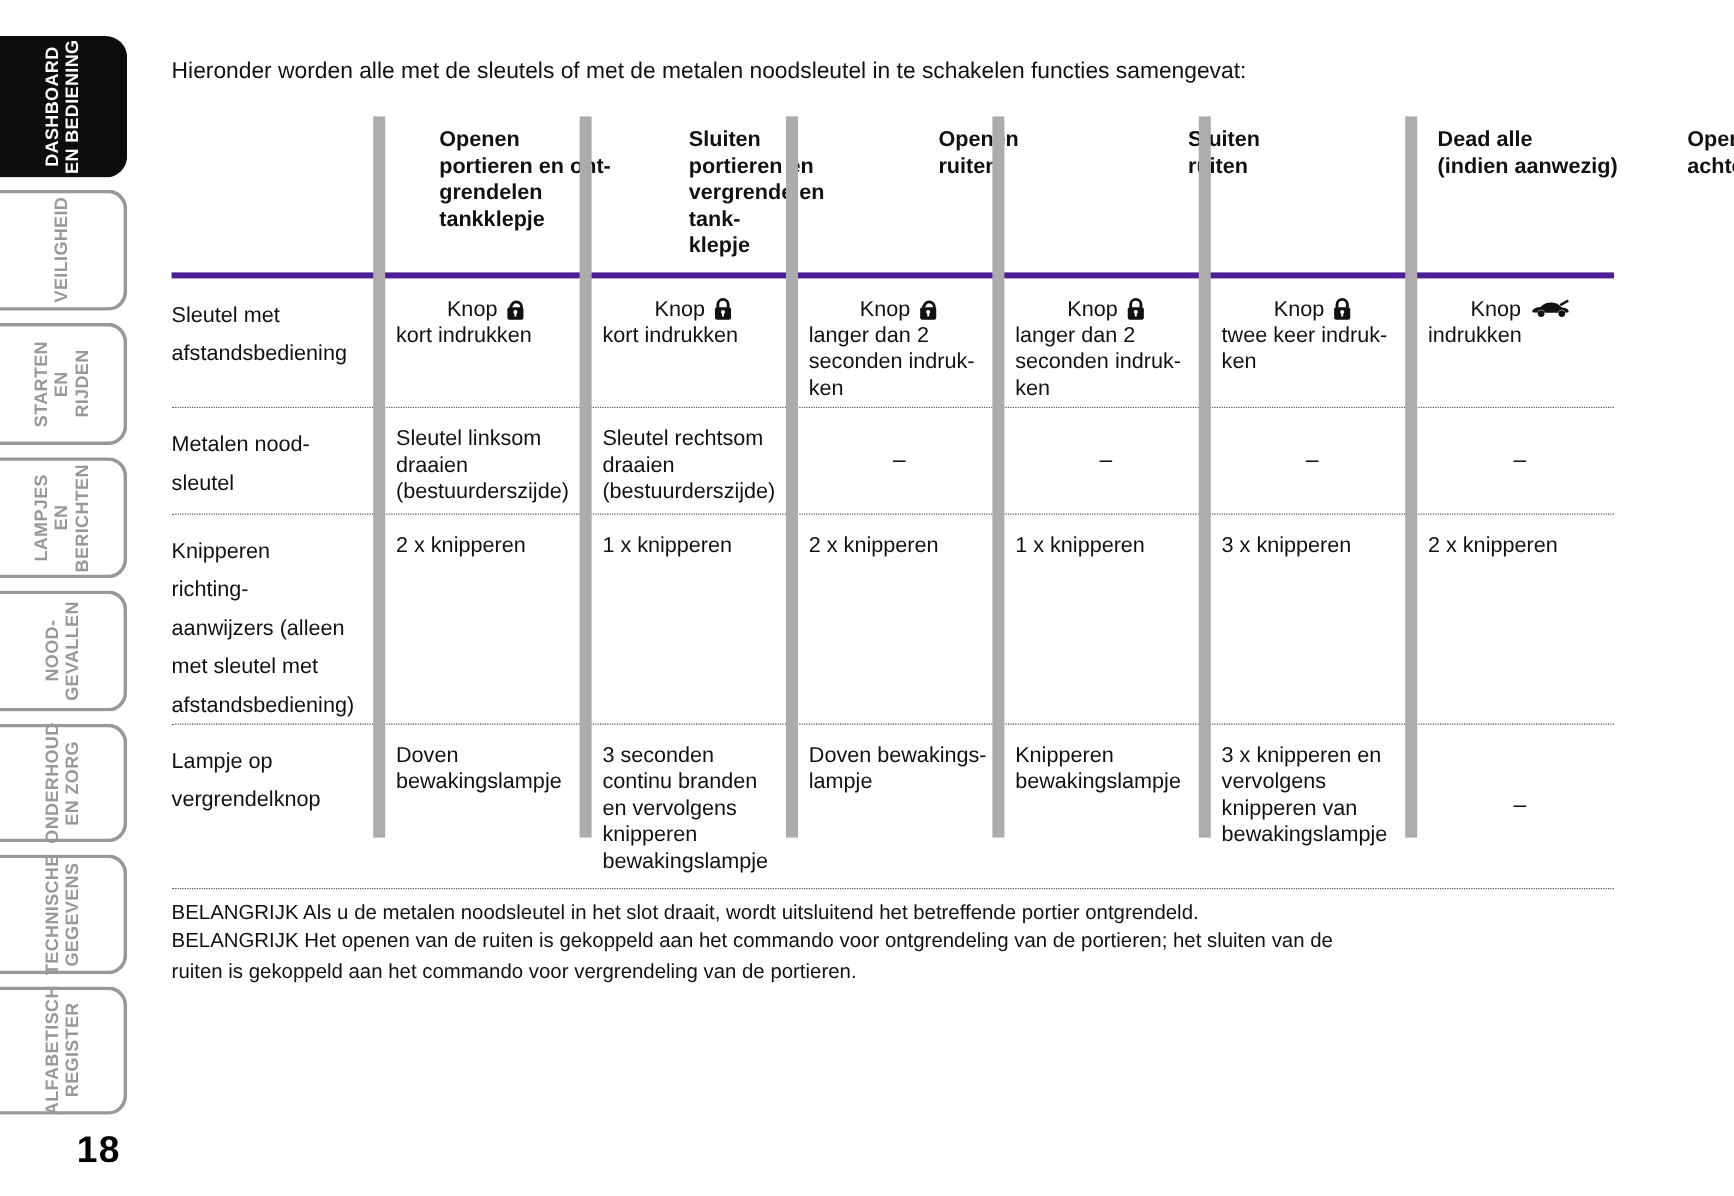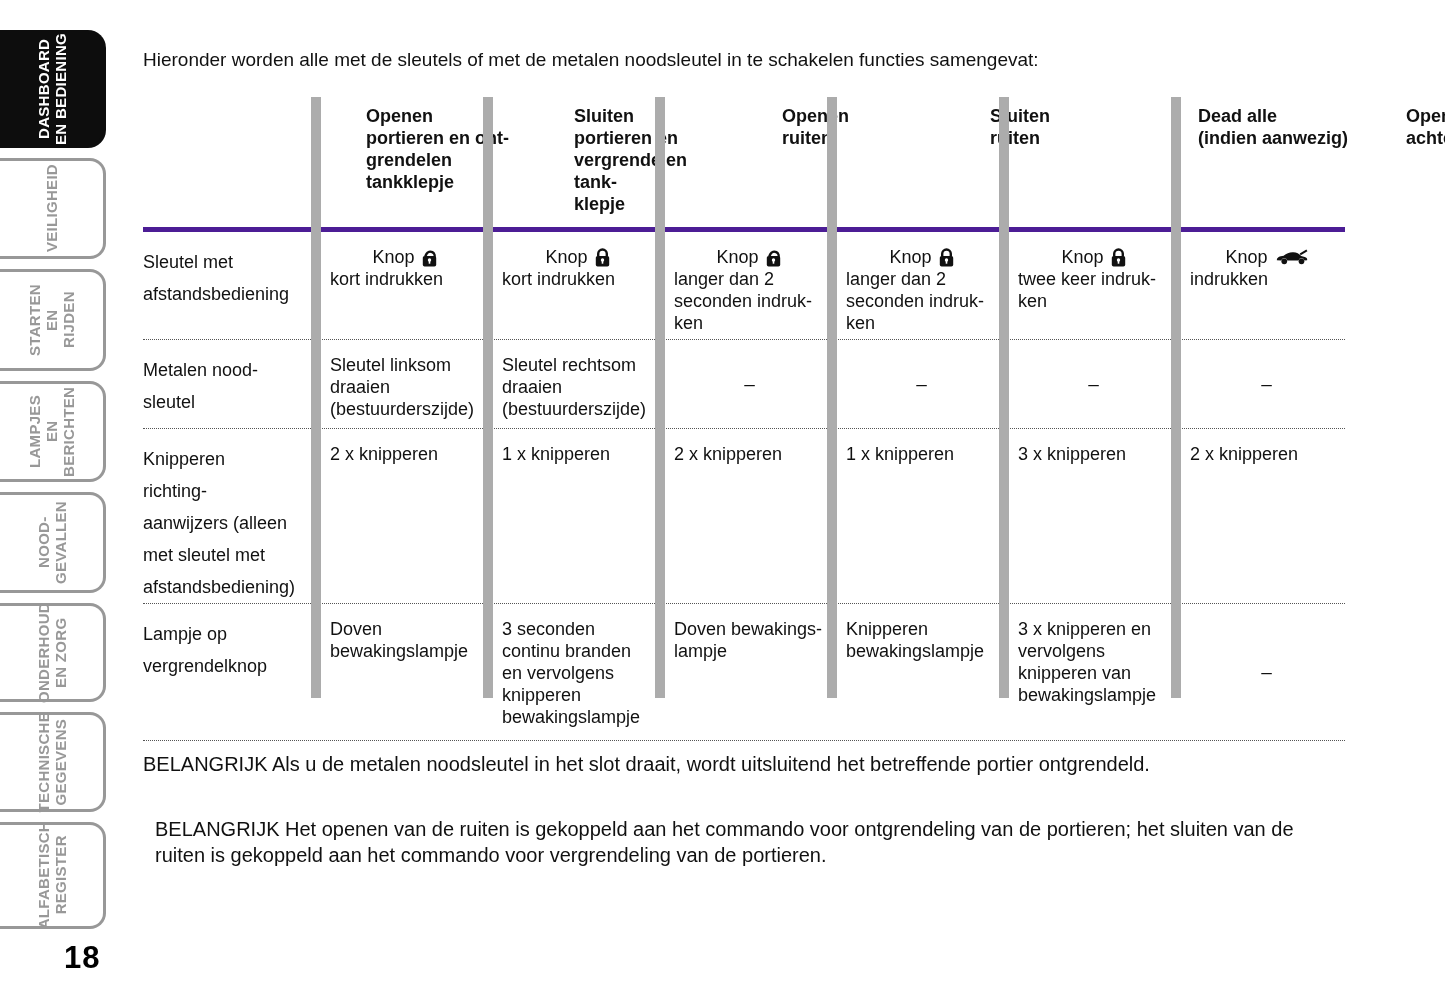--- a/index.html
+++ b/index.html
@@ -34,22 +34,22 @@
 
   .hcell{font-weight:bold;font-size:18px;line-height:22px;padding:8px 2px 0 19px;white-space:pre-line;}
   .hcell.first{padding-left:0;}
   .rlabel{font-size:18px;line-height:32px;padding:14px 6px 0 0;white-space:pre-line;}
   .cell{font-size:18px;line-height:22px;padding:14px 2px 0 19px;}
   .pre{white-space:pre-line;}
   .knop-line{display:flex;align-items:center;gap:7px;justify-content:center;}
   .cell.dash{padding-top:0;align-self:center;text-align:center;font-size:19px;}
   .icon{flex:0 0 auto;display:inline-block;}
 
-  .note{position:absolute;left:0;width:1205px;font-size:20px;line-height:26px;white-space:pre-line;}
-  .note1{top:703px;} .note2{top:768px;margin-left:12px;}
+  .note{position:absolute;left:0;width:1205px;font-size:17px;line-height:26px;white-space:pre-line;}
+  .note1{top:703px;} .note2{top:726px;}
 </style>
 </head>
 <body>
 
 <svg width="0" height="0" style="position:absolute">
   <defs>
     <g id="def-lock-closed">
       <path d="M3.2 8.5 V5.8 a4.3 4.3 0 0 1 8.6 0 V8.5" fill="none" stroke="#111" stroke-width="2.4"></path>
       <rect x="0.8" y="8" width="13.4" height="10.5" rx="1.8" fill="#111"></rect>
       <circle cx="7.5" cy="12" r="1.7" fill="#fff"></circle>

